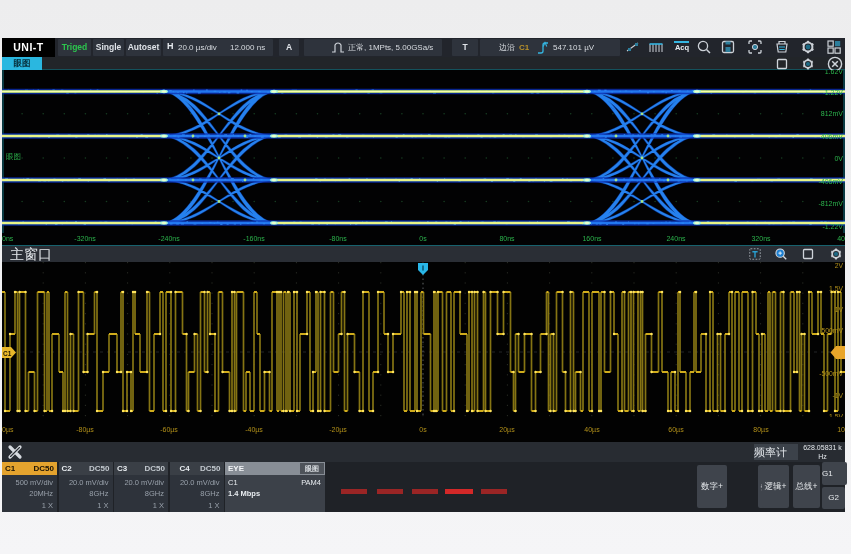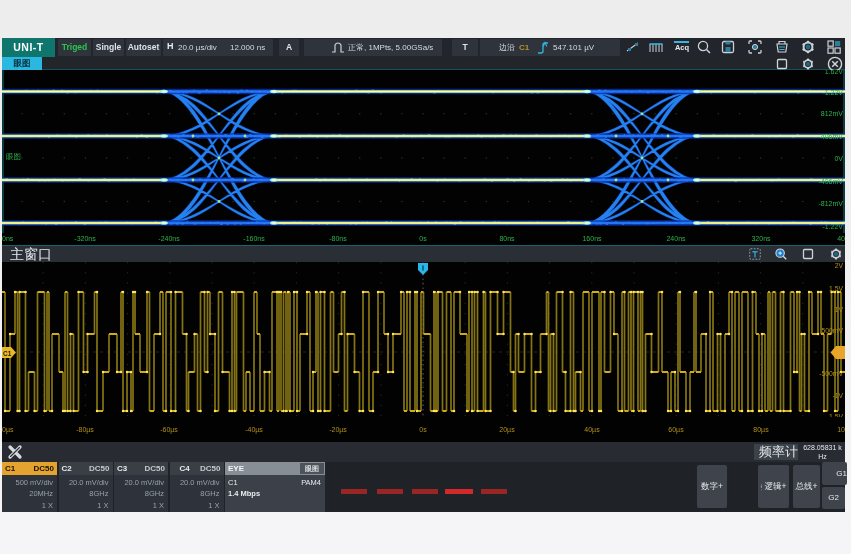--- a/index.html
+++ b/index.html
@@ -20,21 +20,21 @@
   .chbody { position:absolute; left:0; top:13px; right:0; bottom:0; background:#2e333b;
     color:#98a0aa; font-size:7.5px; text-align:right; padding:2px 4px 0 0; line-height:11.4px; }
   .rbtn { position:absolute; top:3px; height:43px; background:#3f444c; border-radius:2px;
     color:#e6e9ec; font-size:8.5px; text-align:center; line-height:43px; }
 </style>
 </head>
 <body>
 <div id="app">
 
   <div class="abs" style="left:0;top:0;width:843px;height:19px;background:#22252c;">
-    <div class="abs" style="left:0;top:0;width:53px;height:19px;background:#0f766e;color:#fff;
+    <div class="abs" style="left:0;top:0;width:53px;height:19px;background:#000000;color:#fff;
       font-weight:bold;font-size:10.5px;text-align:center;line-height:19px;letter-spacing:.5px;">UNI-T</div>
     <div class="tb-btn" style="left:56px;width:33px;color:#2cc54e;">Triged</div>
     <div class="tb-btn" style="left:91px;width:31px;">Single</div>
     <div class="tb-btn" style="left:124px;width:35px;">Autoset</div>
     <div class="abs" style="left:161px;top:1px;width:110px;height:17px;background:#2e333c;border-radius:1px;"></div>
     <div class="seclabel" style="left:165px;top:-1px;">H</div>
     <div class="abs" style="left:176px;top:0;color:#d7dbe0;font-size:8px;line-height:19px;">20.0 µs/div</div>
     <div class="abs" style="left:228px;top:0;color:#d7dbe0;font-size:8px;line-height:19px;">12.000 ns</div>
     <div class="tb-btn" style="left:277px;width:20px;">A</div>
     <div class="abs" style="left:302px;top:1px;width:138px;height:17px;background:#2e333c;border-radius:1px;"></div>
@@ -299,21 +299,21 @@
     <div class="axis-lab" style="left:759px;top:9px;">80µs</div>
     <div class="abs" style="right:0;top:9px;font-size:7px;">10</div>
   </div>
 
   <div class="abs" style="left:0;top:404px;width:843px;height:20px;background:#282c32;">
     <svg class="abs" style="left:5px;top:2px;width:16px;height:16px;" viewBox="0 0 16 16">
       <path d="M3 3l10 10M13 3 3 13" stroke="#d7dbe0" stroke-width="3.2" stroke-linecap="round"></path>
       <path d="M3.5 12.5 12.5 3.5" stroke="#282c32" stroke-width="1.1" stroke-linecap="round"></path>
     </svg>
     <div class="abs" style="left:752px;top:2px;width:44px;height:16px;background:#3c424a;border-radius:0;
-      color:#e4e8ec;font-size:13px;text-align:right;line-height:16px;">频率计</div>
+      color:#e4e8ec;font-size:11px;text-align:left;line-height:16px;">频率计</div>
     <div class="abs" style="left:798px;top:1px;width:45px;color:#e4e8ec;font-size:7px;text-align:center;line-height:9px;">628.05831 k<br>Hz</div>
   </div>
 
   <div class="abs" style="left:0;top:424px;width:843px;height:50px;background:#1f2227;">
     <div class="abs" style="left:0;top:0;width:55px;height:50px;">
       <div class="chhead" style="background:#e4a32e;color:#191105;">
           <span style="position:absolute;left:3px;">C1</span>
           <span style="position:absolute;right:3px;">DC50</span>
         </div>
       <div class="chbody">500 mV/div<br>20MHz<br>1 X</div>
@@ -353,18 +353,18 @@
     <div class="abs" style="left:339px;top:27px;width:26px;height:5px;background:#9a2525;"></div>
     <div class="abs" style="left:375px;top:27px;width:26px;height:5px;background:#9a2525;"></div>
     <div class="abs" style="left:410px;top:27px;width:26px;height:5px;background:#9a2525;"></div>
     <div class="abs" style="left:443px;top:27px;width:28px;height:5px;background:#d32828;"></div>
     <div class="abs" style="left:479px;top:27px;width:26px;height:5px;background:#9a2525;"></div>
     <div class="rbtn" style="left:695px;width:30px;">数字+</div>
     <div class="rbtn" style="left:729px;width:27px;margin-left:27px;">参考+</div>
     <div class="rbtn" style="left:760px;width:27px;">逻辑+</div>
     <div class="rbtn" style="left:791px;width:27px;">总线+</div>
     <div class="abs" style="left:820px;top:0;width:25px;height:23px;background:#3f444c;border-radius:2px;
-      color:#e6e9ec;font-size:8px;text-align:right;line-height:23px;">G1</div>
+      color:#e6e9ec;font-size:8px;text-align:left;line-height:23px;">G1</div>
     <div class="abs" style="left:820px;top:25px;width:23px;height:22px;background:#3f444c;border-radius:2px;
       color:#e6e9ec;font-size:8px;text-align:center;line-height:22px;">G2</div>
   </div>
 
 </div>
 
 </body></html>

